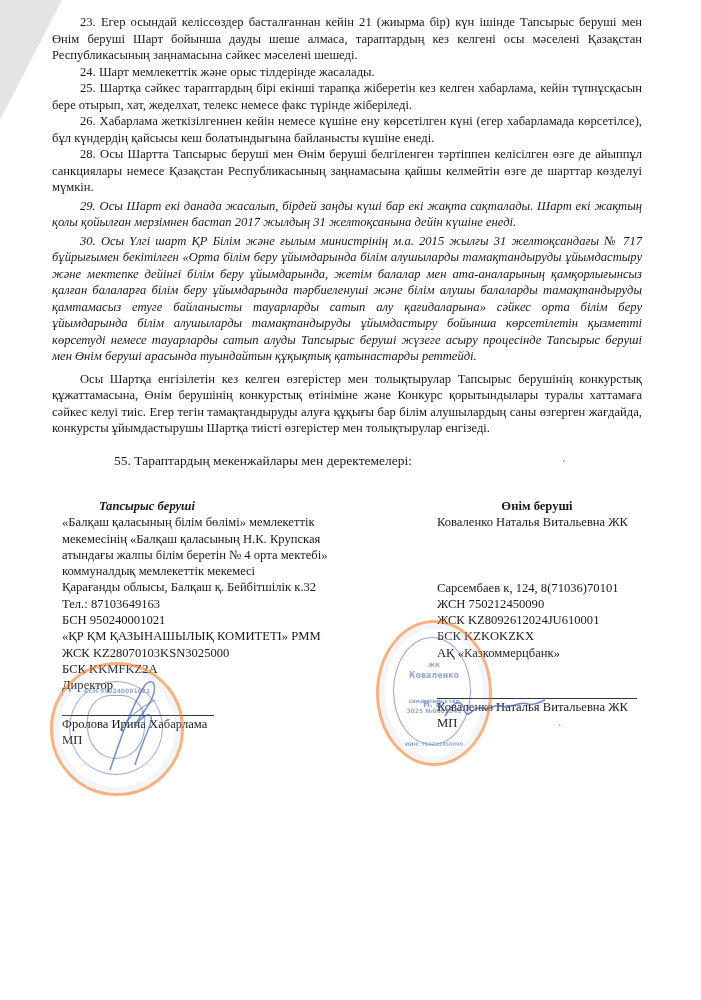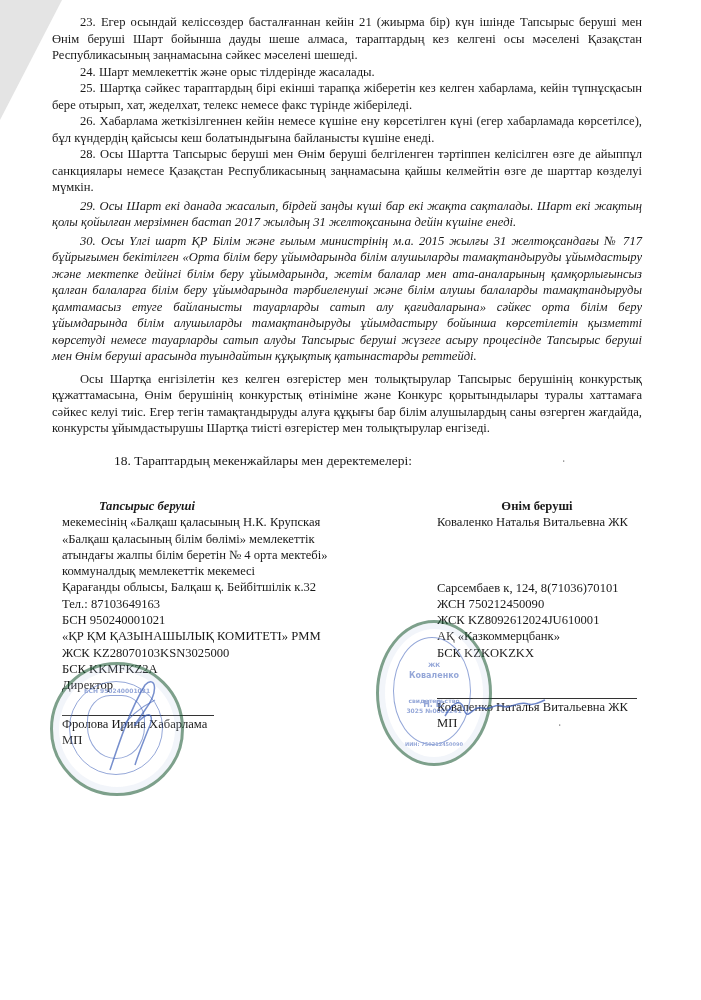--- a/index.html
+++ b/index.html
@@ -36,21 +36,21 @@
     .party-title { font-weight: bold; text-align: center; margin-bottom: 0; }
     .col-left .party-title { width: 170px; font-style: italic; }
     .col-right .party-title { width: 200px; }
     .line { white-space: nowrap; }
     .gap { height: 49px; }
     .sig-line {
       border-top: 1px solid #333; width: 150px; margin-top: 21px;
     }
     .stamp {
       position: absolute; border-radius: 50%;
-      border: 3px solid #14532d; opacity: 0.55;
+      border: 3px solid #f97316; opacity: 0.55;
       box-shadow: inset 0 0 0 6px rgba(61,95,184,0.12), inset 0 0 0 16px rgba(255,255,255,0.2);
       pointer-events: none;
     }
     .stamp-inner {
       position: absolute; border-radius: 50%; border: 1.5px solid #3d5fb8;
     }
     .stamp-text {
       position: absolute; color: #3d5fb8; font-family: "DejaVu Sans", sans-serif;
       font-weight: bold; text-align: center; width: 100%;
     }
@@ -66,28 +66,28 @@
 
 <div class="page">
   <p class="para">23. Егер осындай келіссөздер басталғаннан кейін 21 (жиырма бір) күн ішінде Тапсырыс беруші мен Өнім беруші Шарт бойынша дауды шеше алмаса, тараптардың кез келгені осы мәселені Қазақстан Республикасының заңнамасына сәйкес мәселені шешеді.</p>
   <p class="para">24. Шарт мемлекеттік және орыс тілдерінде жасалады.</p>
   <p class="para">25. Шартқа сәйкес тараптардың бірі екінші тарапқа жіберетін кез келген хабарлама, кейін түпнұсқасын бере отырып, хат, жеделхат, телекс немесе факс түрінде жіберіледі.</p>
   <p class="para">26. Хабарлама жеткізілгеннен кейін немесе күшіне ену көрсетілген күні (егер хабарламада көрсетілсе), бұл күндердің қайсысы кеш болатындығына байланысты күшіне енеді.</p>
   <p class="para">28. Осы Шартта Тапсырыс беруші мен Өнім беруші белгіленген тәртіппен келісілген өзге де айыппұл санкциялары немесе Қазақстан Республикасының заңнамасына қайшы келмейтін өзге де шарттар көзделуі мүмкін.</p>
   <p class="para spaced-top">29.  Осы Шарт екі данада жасалып, бірдей заңды күші бар екі жақта сақталады. Шарт екі жақтың қолы қойылған мерзімнен бастап 2017 жылдың 31 желтоқсанына дейін күшіне енеді.</p>
   <p class="para spaced-top">30. Осы Үлгі шарт ҚР Білім және ғылым министрінің м.а. 2015 жылғы 31 желтоқсандағы № 717 бұйрығымен бекітілген «Орта білім беру ұйымдарында білім алушыларды тамақтандыруды ұйымдастыру және мектепке дейінгі білім беру ұйымдарында, жетім балалар мен ата-аналарының қамқорлығынсыз қалған балаларға білім беру ұйымдарында тәрбиеленуші және білім алушы балаларды тамақтандыруды қамтамасыз етуге байланысты тауарларды сатып алу қағидаларына» сәйкес  орта білім беру ұйымдарында білім алушыларды тамақтандыруды ұйымдастыру бойынша көрсетілетін қызметті көрсетуді немесе тауарларды сатып алуды Тапсырыс беруші жүзеге асыру процесінде Тапсырыс беруші мен Өнім беруші арасында туындайтын құқықтық қатынастарды реттейді.</p>
   <p class="para" style="margin-top:6px;">Осы Шартқа енгізілетін кез келген өзгерістер мен толықтырулар Тапсырыс берушінің конкурстық құжаттамасына, Өнім берушінің конкурстық өтініміне және Конкурс қорытындылары туралы хаттамаға сәйкес келуі тиіс. Егер тегін тамақтандыруды алуға құқығы бар білім алушылардың саны өзгерген жағдайда, конкурсты ұйымдастырушы Шартқа тиісті өзгерістер мен толықтырулар енгізеді.</p>
-  <p class="para section31">18. Тараптардың мекенжайлары мен деректемелері:</p>
+  <p class="para section31">55. Тараптардың мекенжайлары мен деректемелері:</p>
 </div>
 
 <div class="parties">
   <div class="col-left">
     <div class="party-title">Тапсырыс беруші</div>
+    <div class="line">«Балқаш қаласының білім бөлімі» мемлекеттік</div>
     <div class="line">мекемесінің «Балқаш қаласының Н.К. Крупская</div>
-    <div class="line">«Балқаш қаласының білім бөлімі» мемлекеттік</div>
     <div class="line">атындағы жалпы білім беретін № 4 орта мектебі»</div>
     <div class="line">коммуналдық мемлекеттік мекемесі</div>
     <div class="line">Қарағанды облысы, Балқаш қ. Бейбітшілік к.32</div>
     <div class="line">Тел.: 87103649163</div>
     <div class="line">БСН 950240001021</div>
     <div class="line">«ҚР ҚМ ҚАЗЫНАШЫЛЫҚ КОМИТЕТІ» РММ</div>
     <div class="line">ЖСК KZ28070103KSN3025000</div>
     <div class="line">БСК  KKMFKZ2A</div>
     <div class="line">Директор</div>
     <div class="sig-line" style="width:152px;"></div>
@@ -95,22 +95,22 @@
     <div class="line">МП</div>
   </div>
 
   <div class="col-right">
     <div class="party-title">Өнім беруші</div>
     <div class="line">Коваленко Наталья Витальевна ЖК</div>
     <div class="gap"></div>
     <div class="line">Сарсембаев к, 124, 8(71036)70101</div>
     <div class="line">ЖСН 750212450090</div>
     <div class="line">ЖСК KZ8092612024JU610001</div>
+    <div class="line">БСК  KZKOKZKX</div>
     <div class="line">АҚ  «Казкоммерцбанк»</div>
-    <div class="line">БСК  KZKOKZKX</div>
     <div class="sig-line" style="width:200px; margin-top:37px;"></div>
     <div class="line">Коваленко Наталья Витальевна ЖК</div>
     <div class="line">МП</div>
   </div>
 </div>
 
 <div class="stamp" style="left:50px; top:662px; width:128px; height:128px;">
   <div class="stamp-inner" style="left:16px; top:16px; width:92px; height:92px;"></div>
   <div class="stamp-inner" style="left:34px; top:30px; width:56px; height:62px; border-radius:40% 40% 50% 50%;"></div>
   <div class="stamp-text" style="top:22px; font-size:6px;">БСН 950240001021</div>

